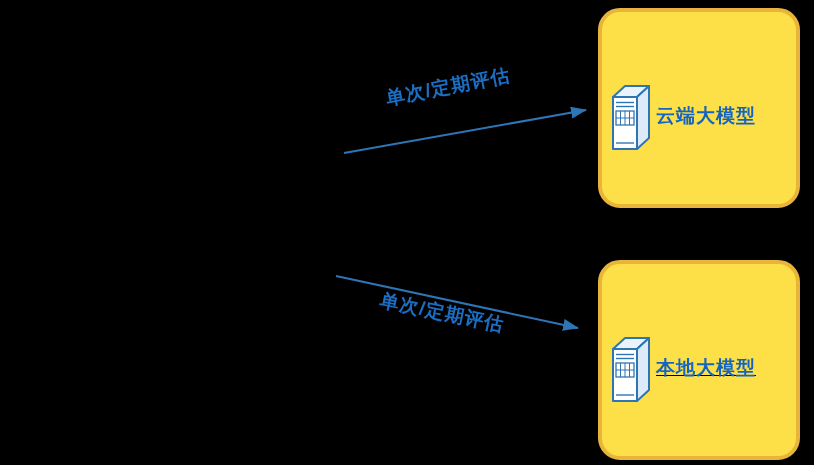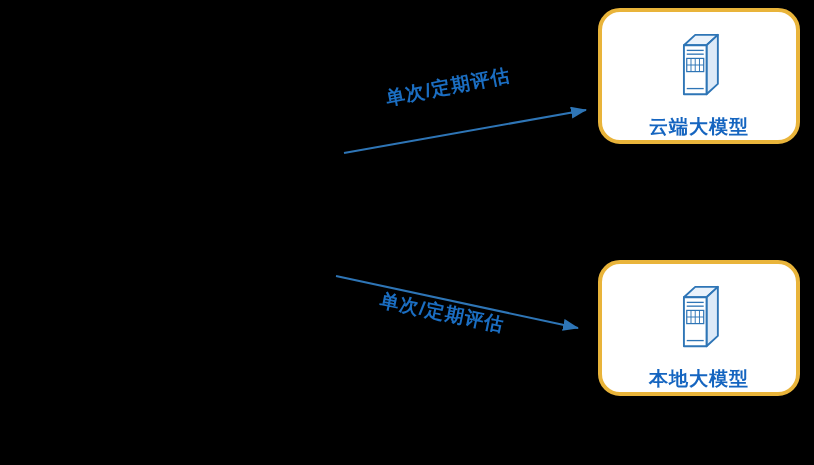--- a/index.html
+++ b/index.html
@@ -95,31 +95,30 @@
     left: 354px;
     top: 300px;
     transform: rotate(11.5deg);
   }
 
   
   .node {
     position: absolute;
     left: 598px;
     width: 202px;
-    height: 136px;
+    height: 200px;
     box-sizing: border-box;
-    background: #ffffff;
+    background: #fde047;
     border: 4px solid #e9b43a;
     border-radius: 22px;
     display: flex;
-    flex-direction: column;
     align-items: center;
   }
   .node.top-node { top: 8px; }
-  .node.bottom-node { top: 260px; }
+  .node.bottom-node { top: 260px; text-decoration: underline; }
   .server-icon {
     width: 54px;
     height: 70px;
     margin-top: 20px;
   }
   .node-label {
     margin-top: 16px;
     font-size: 19px;
     font-weight: bold;
     color: #1565c0;

